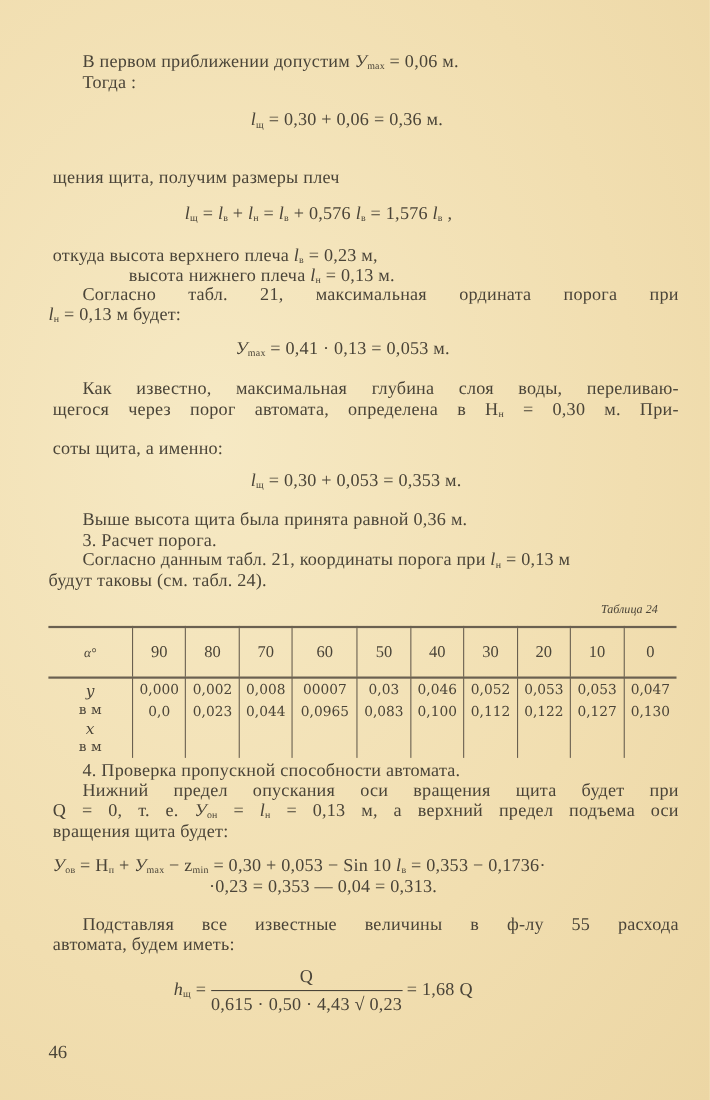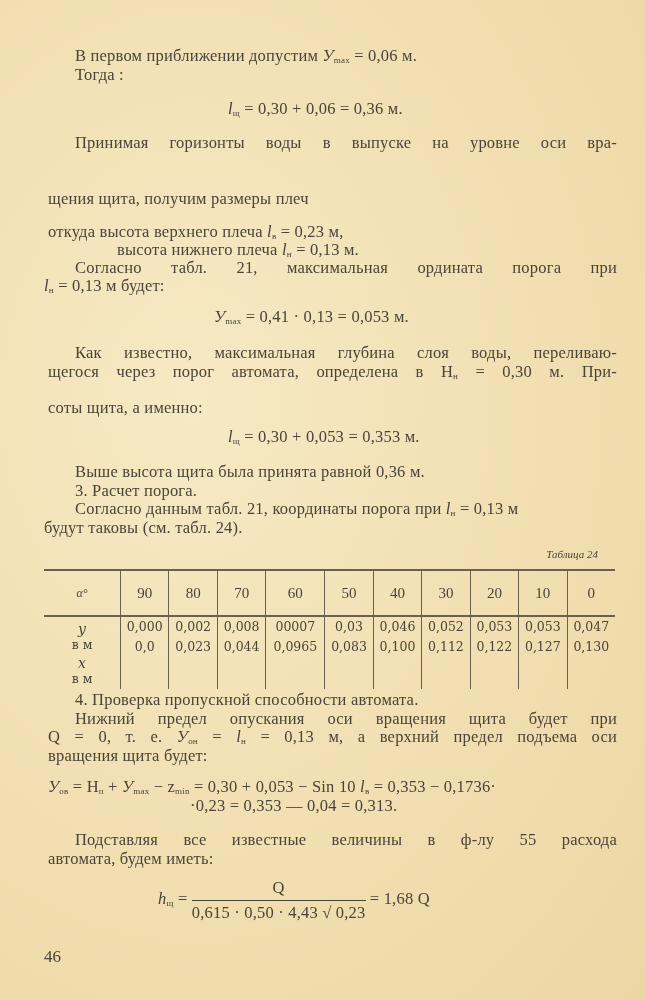--- a/index.html
+++ b/index.html
@@ -44,23 +44,25 @@
     <i>У</i><sub>max</sub>
     <span>= 0,06 м.</span>
   </div>
   <div class="line" style="left:75px; top:65px;">Тогда :</div>
 
   <div class="line formula" style="left:228px; top:99px;">
     <i>l</i><sub>щ</sub>
     <span>= 0,30 + 0,06 = 0,36  м.</span>
   </div>
 
-  <div class="line just" style="left:75px; top:133px; width:542px;">Принимая горизонты воды в выпуске на уровне оси вра-</div>
-  <div class="line" style="left:48px; top:151px;margin-top:38px;">щения щита, получим размеры плеч</div>
+  <div class="line" style="left:48px; top:151px;">щения щита, получим размеры плеч</div>
 
+  <div class="line formula" style="left:168px; top:184px;">
+    <i>l</i><sub>щ</sub> = <i>l</i><sub>в</sub> + <i>l</i><sub>н</sub> = <i>l</i><sub>в</sub> + 0,576 <i>l</i><sub>в</sub> = 1,576 <i>l</i><sub>в</sub> ,
+  </div>
 
   <div class="line" style="left:48px; top:222px;">
     <span>откуда высота верхнего плеча</span>
     <i>l</i><sub>в</sub> <span>= 0,23 м,</span>
   </div>
   <div class="line" style="left:117px; top:240px;">
     <span>высота нижнего плеча</span>
     <i>l</i><sub>н</sub> <span>= 0,13 м.</span>
   </div>
 

